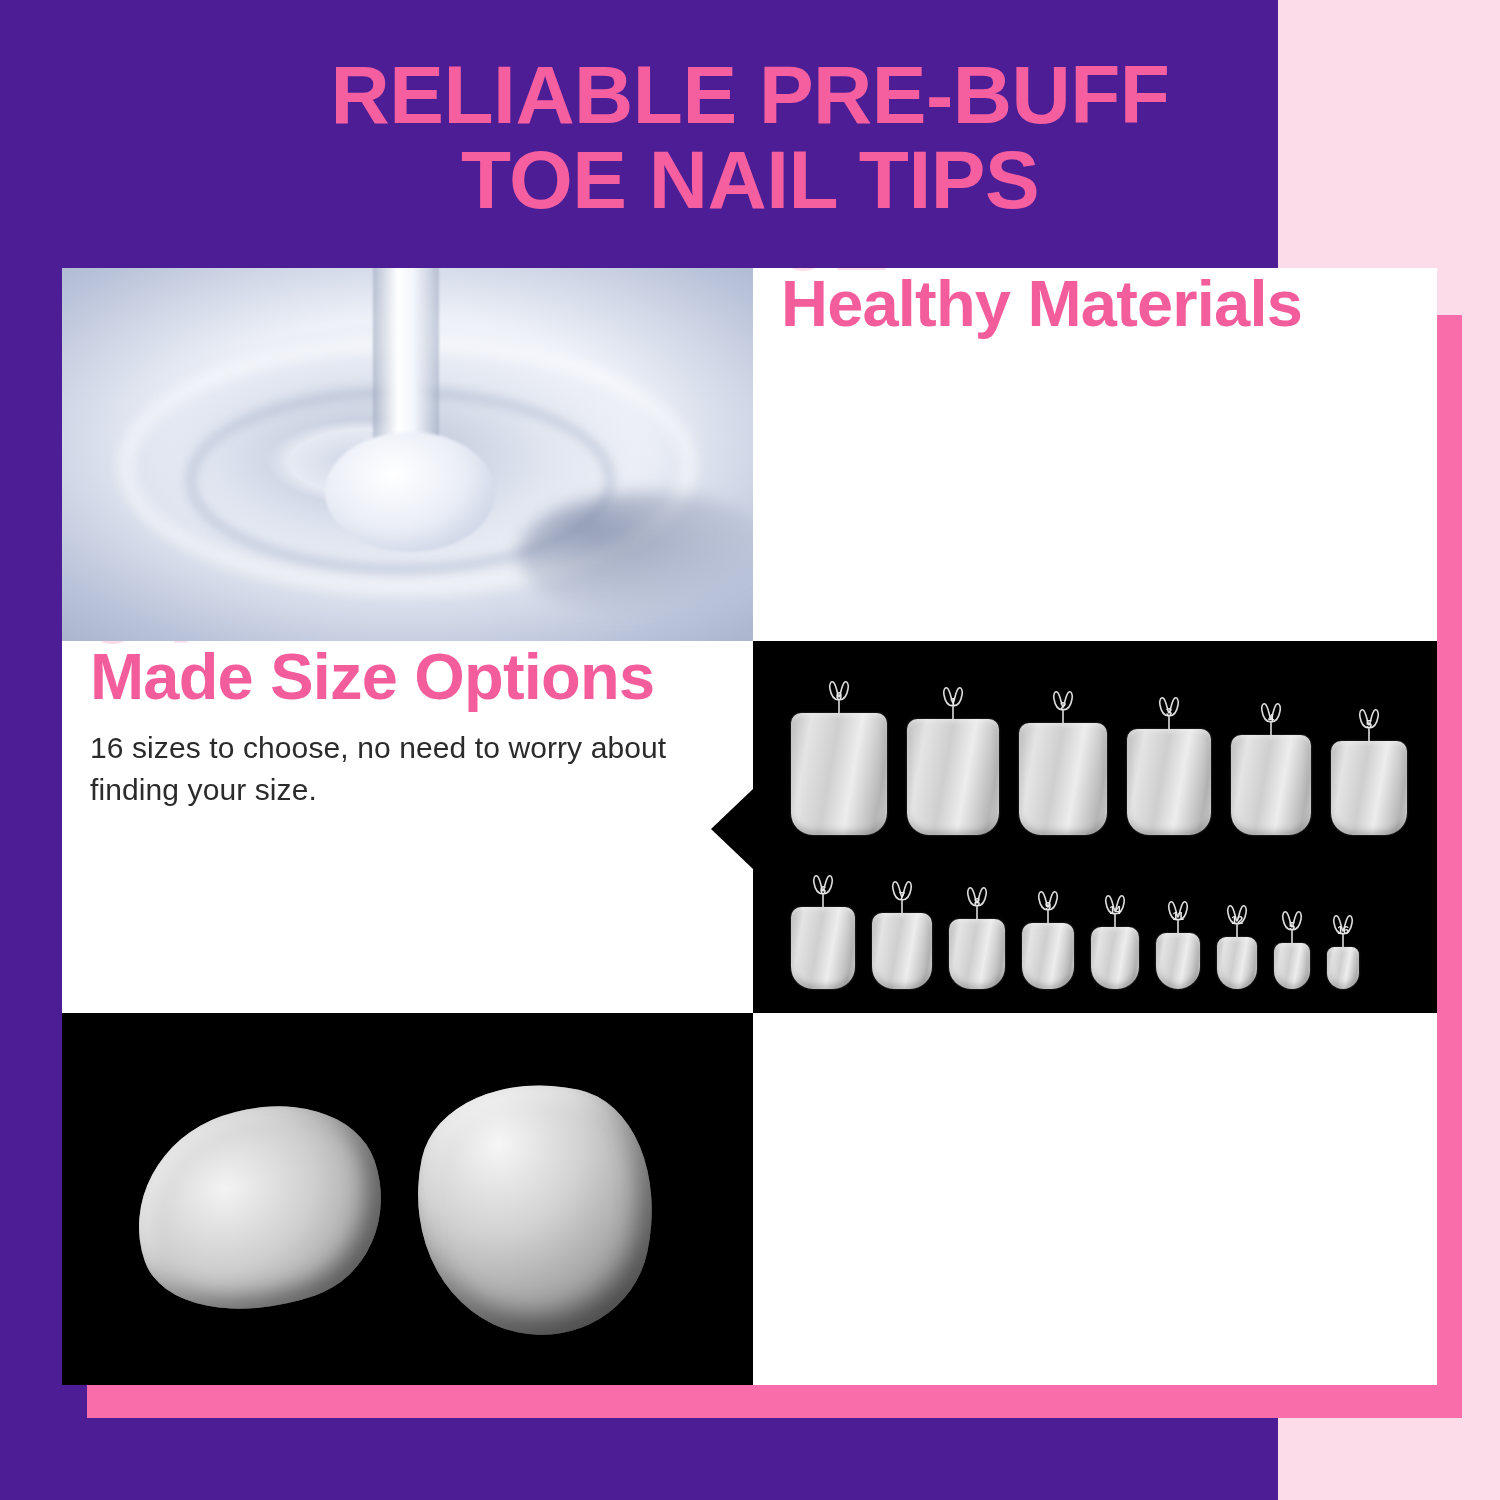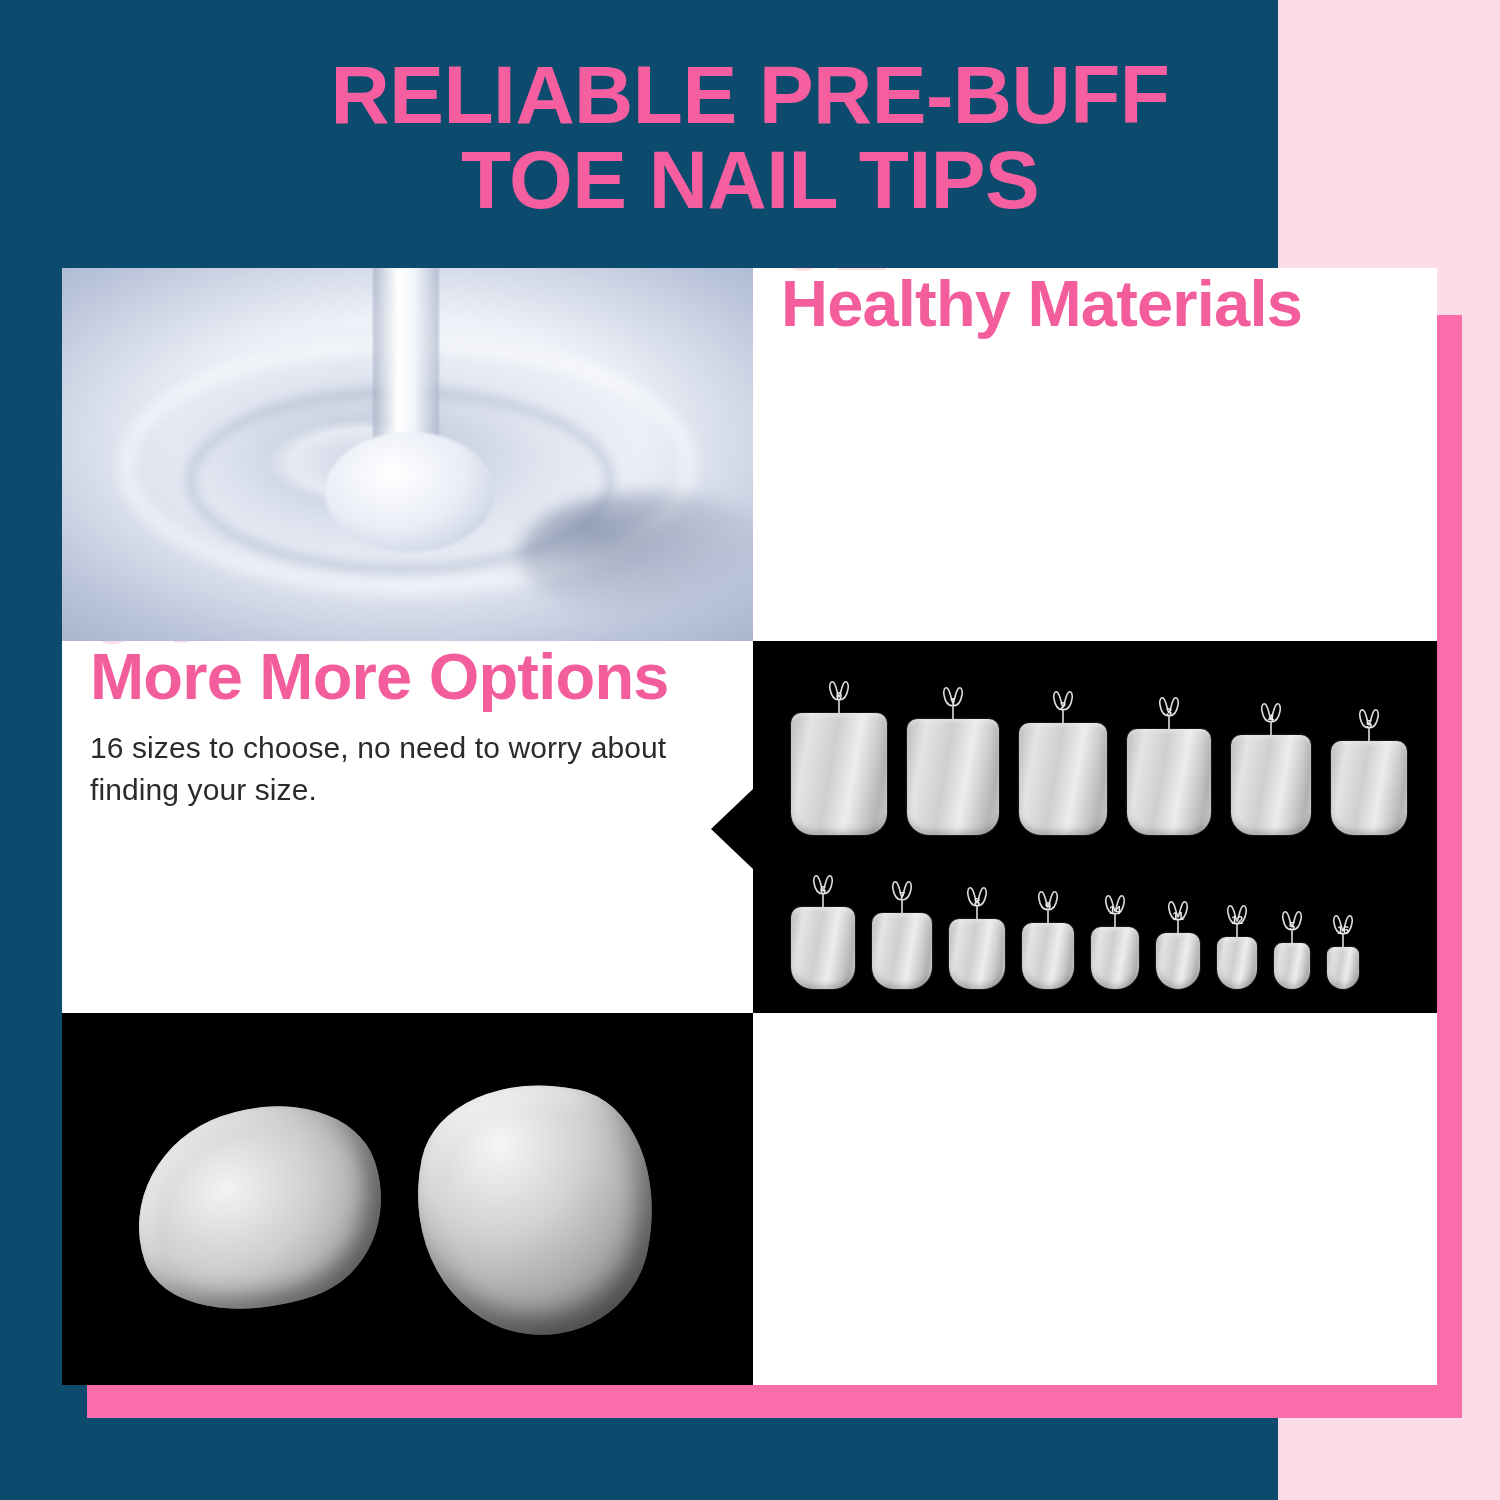--- a/index.html
+++ b/index.html
@@ -8,21 +8,21 @@
   html, body {
     width:1500px; height:1500px;
     background:#FBDCE8;
     font-family:"Liberation Sans", sans-serif;
     overflow:hidden;
   }
 
   #poster {
     position:relative;
     width:1278px; height:1500px;
-    background:#0c4a6e;
+    background:#4c1d95;
   }
 
   
   .title-block {
     position:absolute;
     left:0; top:52px;
     width:1500px;
     text-align:center;
   }
   .title-line {
@@ -250,21 +250,21 @@
     <div class="cell text-cell r1b">
       <div class="text-inner">
         <div class="ghost-num">01</div>
         <div class="feature-title">Healthy Materials</div>
       </div>
     </div>
 
     <div class="cell text-cell r2">
       <div class="text-inner">
         <div class="ghost-num">04</div>
-        <div class="feature-title">More More Options</div>
+        <div class="feature-title">Made Size Options</div>
         <div class="feature-desc">16 sizes to choose, no need to worry about finding your size.</div>
       </div>
       <div class="arrow arrow-r2"></div>
     </div>
 
     <div class="cell photo photo-black r2b">
       <div class="tip-row tip-row-top">
           <div class="tip">
             <div class="tip-butterfly">
               <svg viewBox="0 0 30 38" xmlns="http://www.w3.org/2000/svg">

